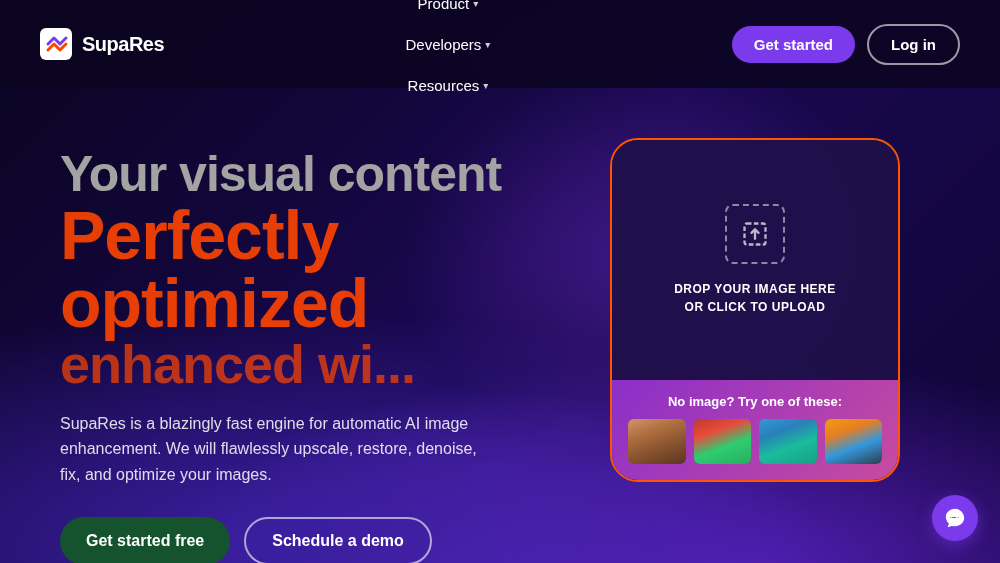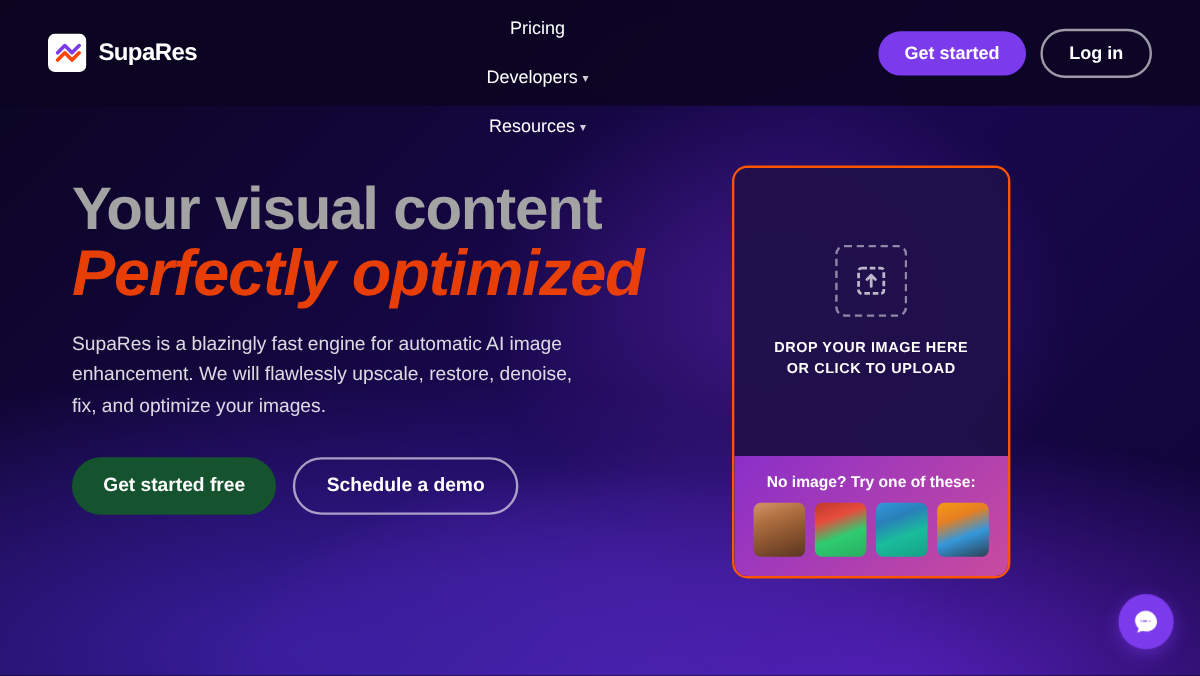--- a/index.html
+++ b/index.html
@@ -151,26 +151,25 @@
     .hero-title-white {
       color: #a3a3a3;
       font-size: 50px;
       font-weight: 900;
       line-height: 1.05;
       letter-spacing: -1px;
     }
 
     .hero-title-orange {
       color: #ff4500;
-      font-size: 54px;
+      font-size: 68px;
       font-weight: 900;
       line-height: 1.0;
       letter-spacing: -1px;
       opacity: 0.9;
-      font-style: italic;
     }
 
     .hero-title-orange-2 {
       color: #ff4500;
       font-size: 54px;
       font-weight: 900;
       line-height: 1.0;
       letter-spacing: -1px;
       opacity: 0.7;
     }
@@ -213,23 +212,23 @@
     }
 
     
     .upload-card-wrapper {
       flex-shrink: 0;
       margin-left: 40px;
       margin-top: 10px;
     }
 
     .upload-card {
-      width: 232px;
+      width: 290px;
       background: rgba(40, 20, 90, 0.85);
-      border-radius: 13px;
+      border-radius: 28px;
       border: 2px solid #ff5500;
       overflow: hidden;
     }
 
     .upload-zone {
       height: 240px;
       display: flex;
       flex-direction: column;
       align-items: center;
       justify-content: center;
@@ -349,23 +348,20 @@
       <path d="M8 16L14 10L20 16L26 10" stroke="#7c3aed" stroke-width="3" stroke-linecap="round" stroke-linejoin="round"></path>
       <path d="M8 22L14 16L20 22L26 16" stroke="#ff4500" stroke-width="3" stroke-linecap="round" stroke-linejoin="round"></path>
     </svg>
     <span class="logo-text">SupaRes</span>
   </div>
 
   <div class="nav-links">
     <div class="nav-item">
       <span>Product</span>
       <span class="chevron">▾</span>
-    </div>
-    <div class="nav-item">
-      <span>Pricing</span>
     </div>
     <div class="nav-item">
       <span>Developers</span>
       <span class="chevron">▾</span>
     </div>
     <div class="nav-item">
       <span>Resources</span>
       <span class="chevron">▾</span>
     </div>
   </div>
@@ -374,20 +370,21 @@
     <button class="btn-get-started">Get started</button>
     <button class="btn-login">Log in</button>
   </div>
 </nav>
 
 <div class="main-content">
 
   <div class="hero-text">
     <h1 class="hero-title-white">Your visual content</h1>
     <h1 class="hero-title-orange">Perfectly optimized</h1>
+    <h1 class="hero-title-orange-2">enhanced wi...</h1>
 
     <p class="hero-description">SupaRes is a blazingly fast engine for automatic AI image enhancement. We will flawlessly upscale, restore, denoise, fix, and optimize your images.</p>
 
     <div class="hero-buttons">
       <button class="btn-primary-hero">Get started free</button>
       <button class="btn-secondary-hero">Schedule a demo</button>
     </div>
   </div>
 
   <div class="upload-card-wrapper">

